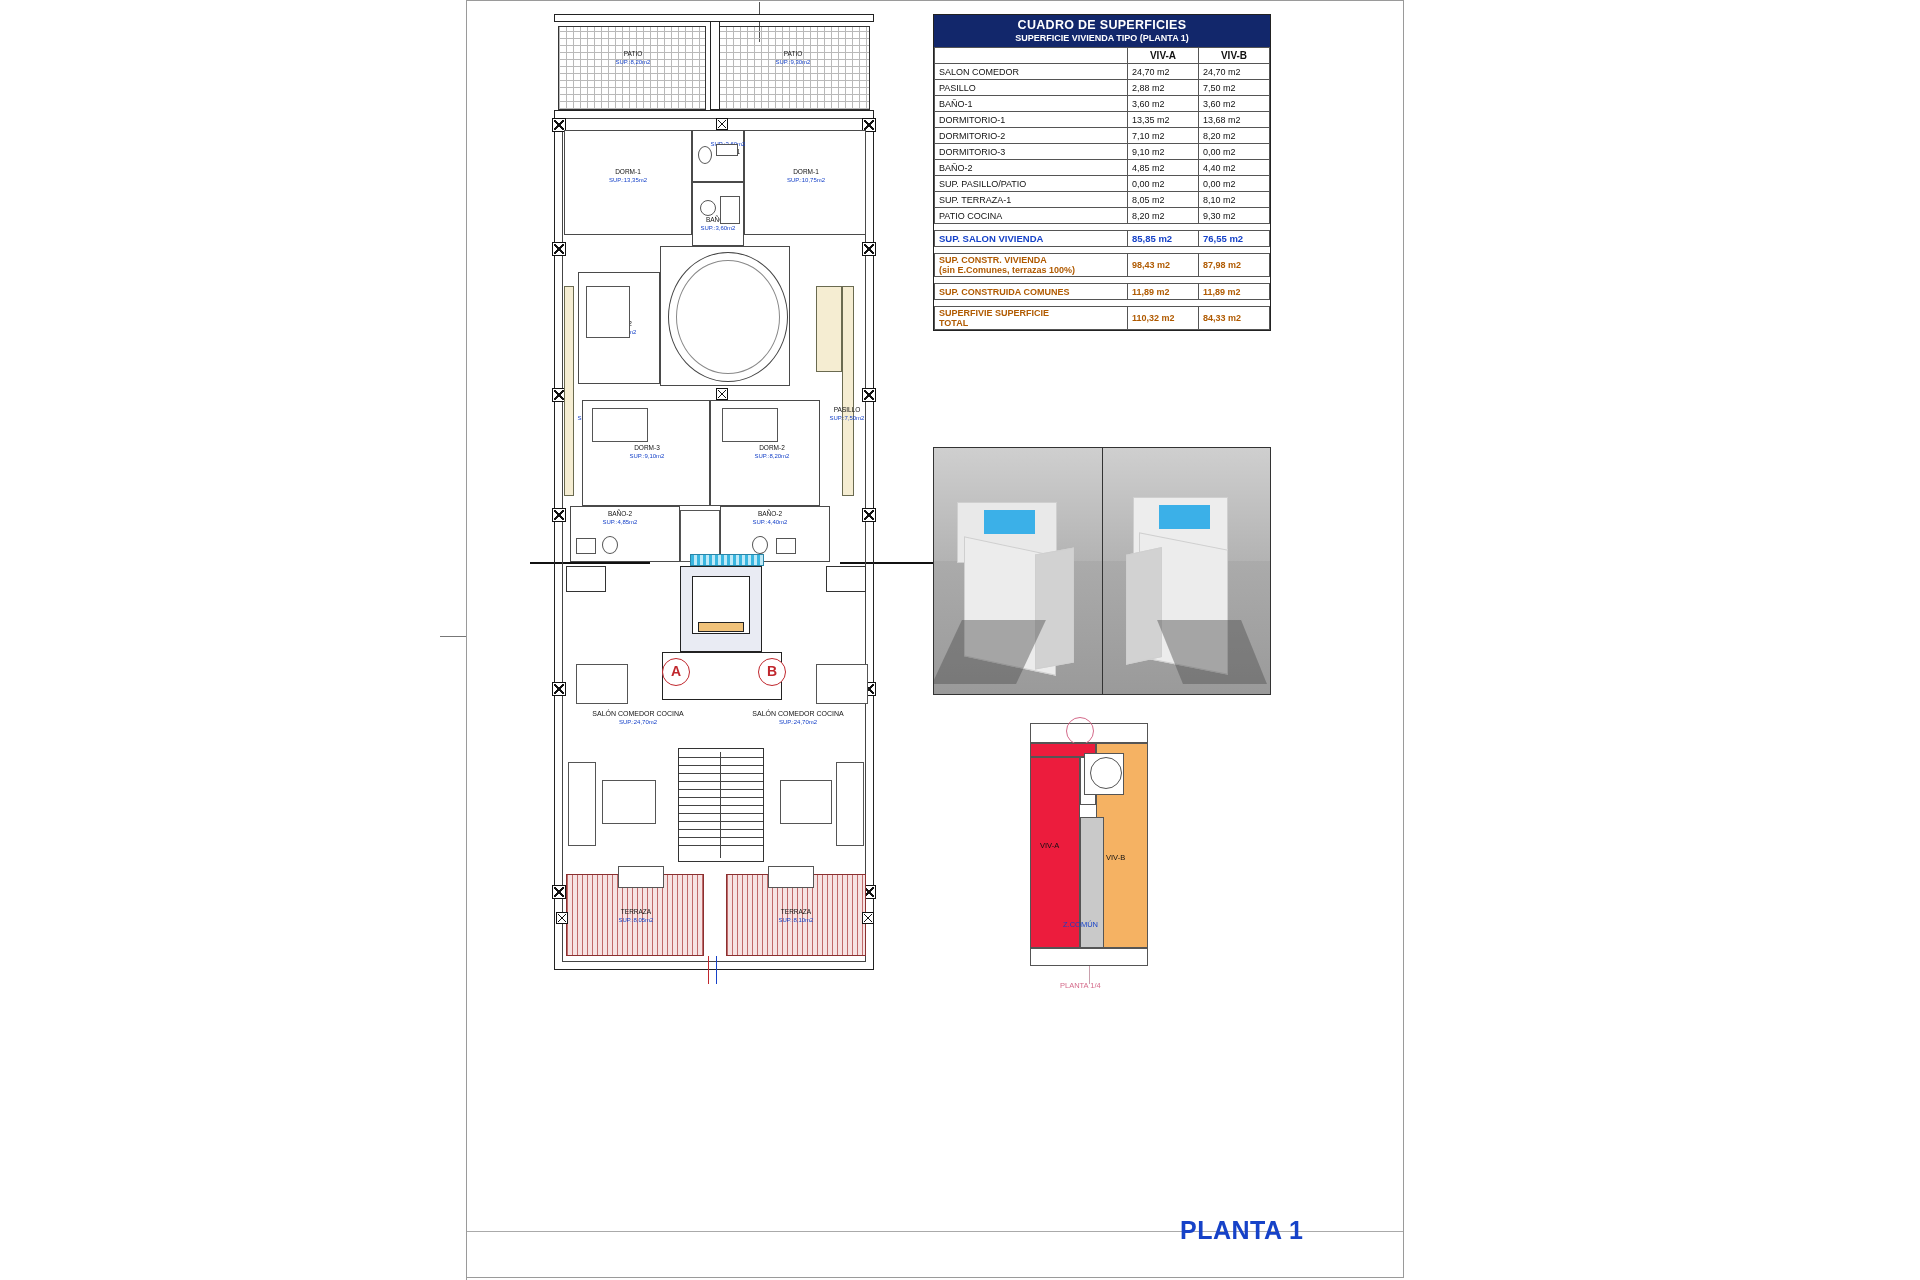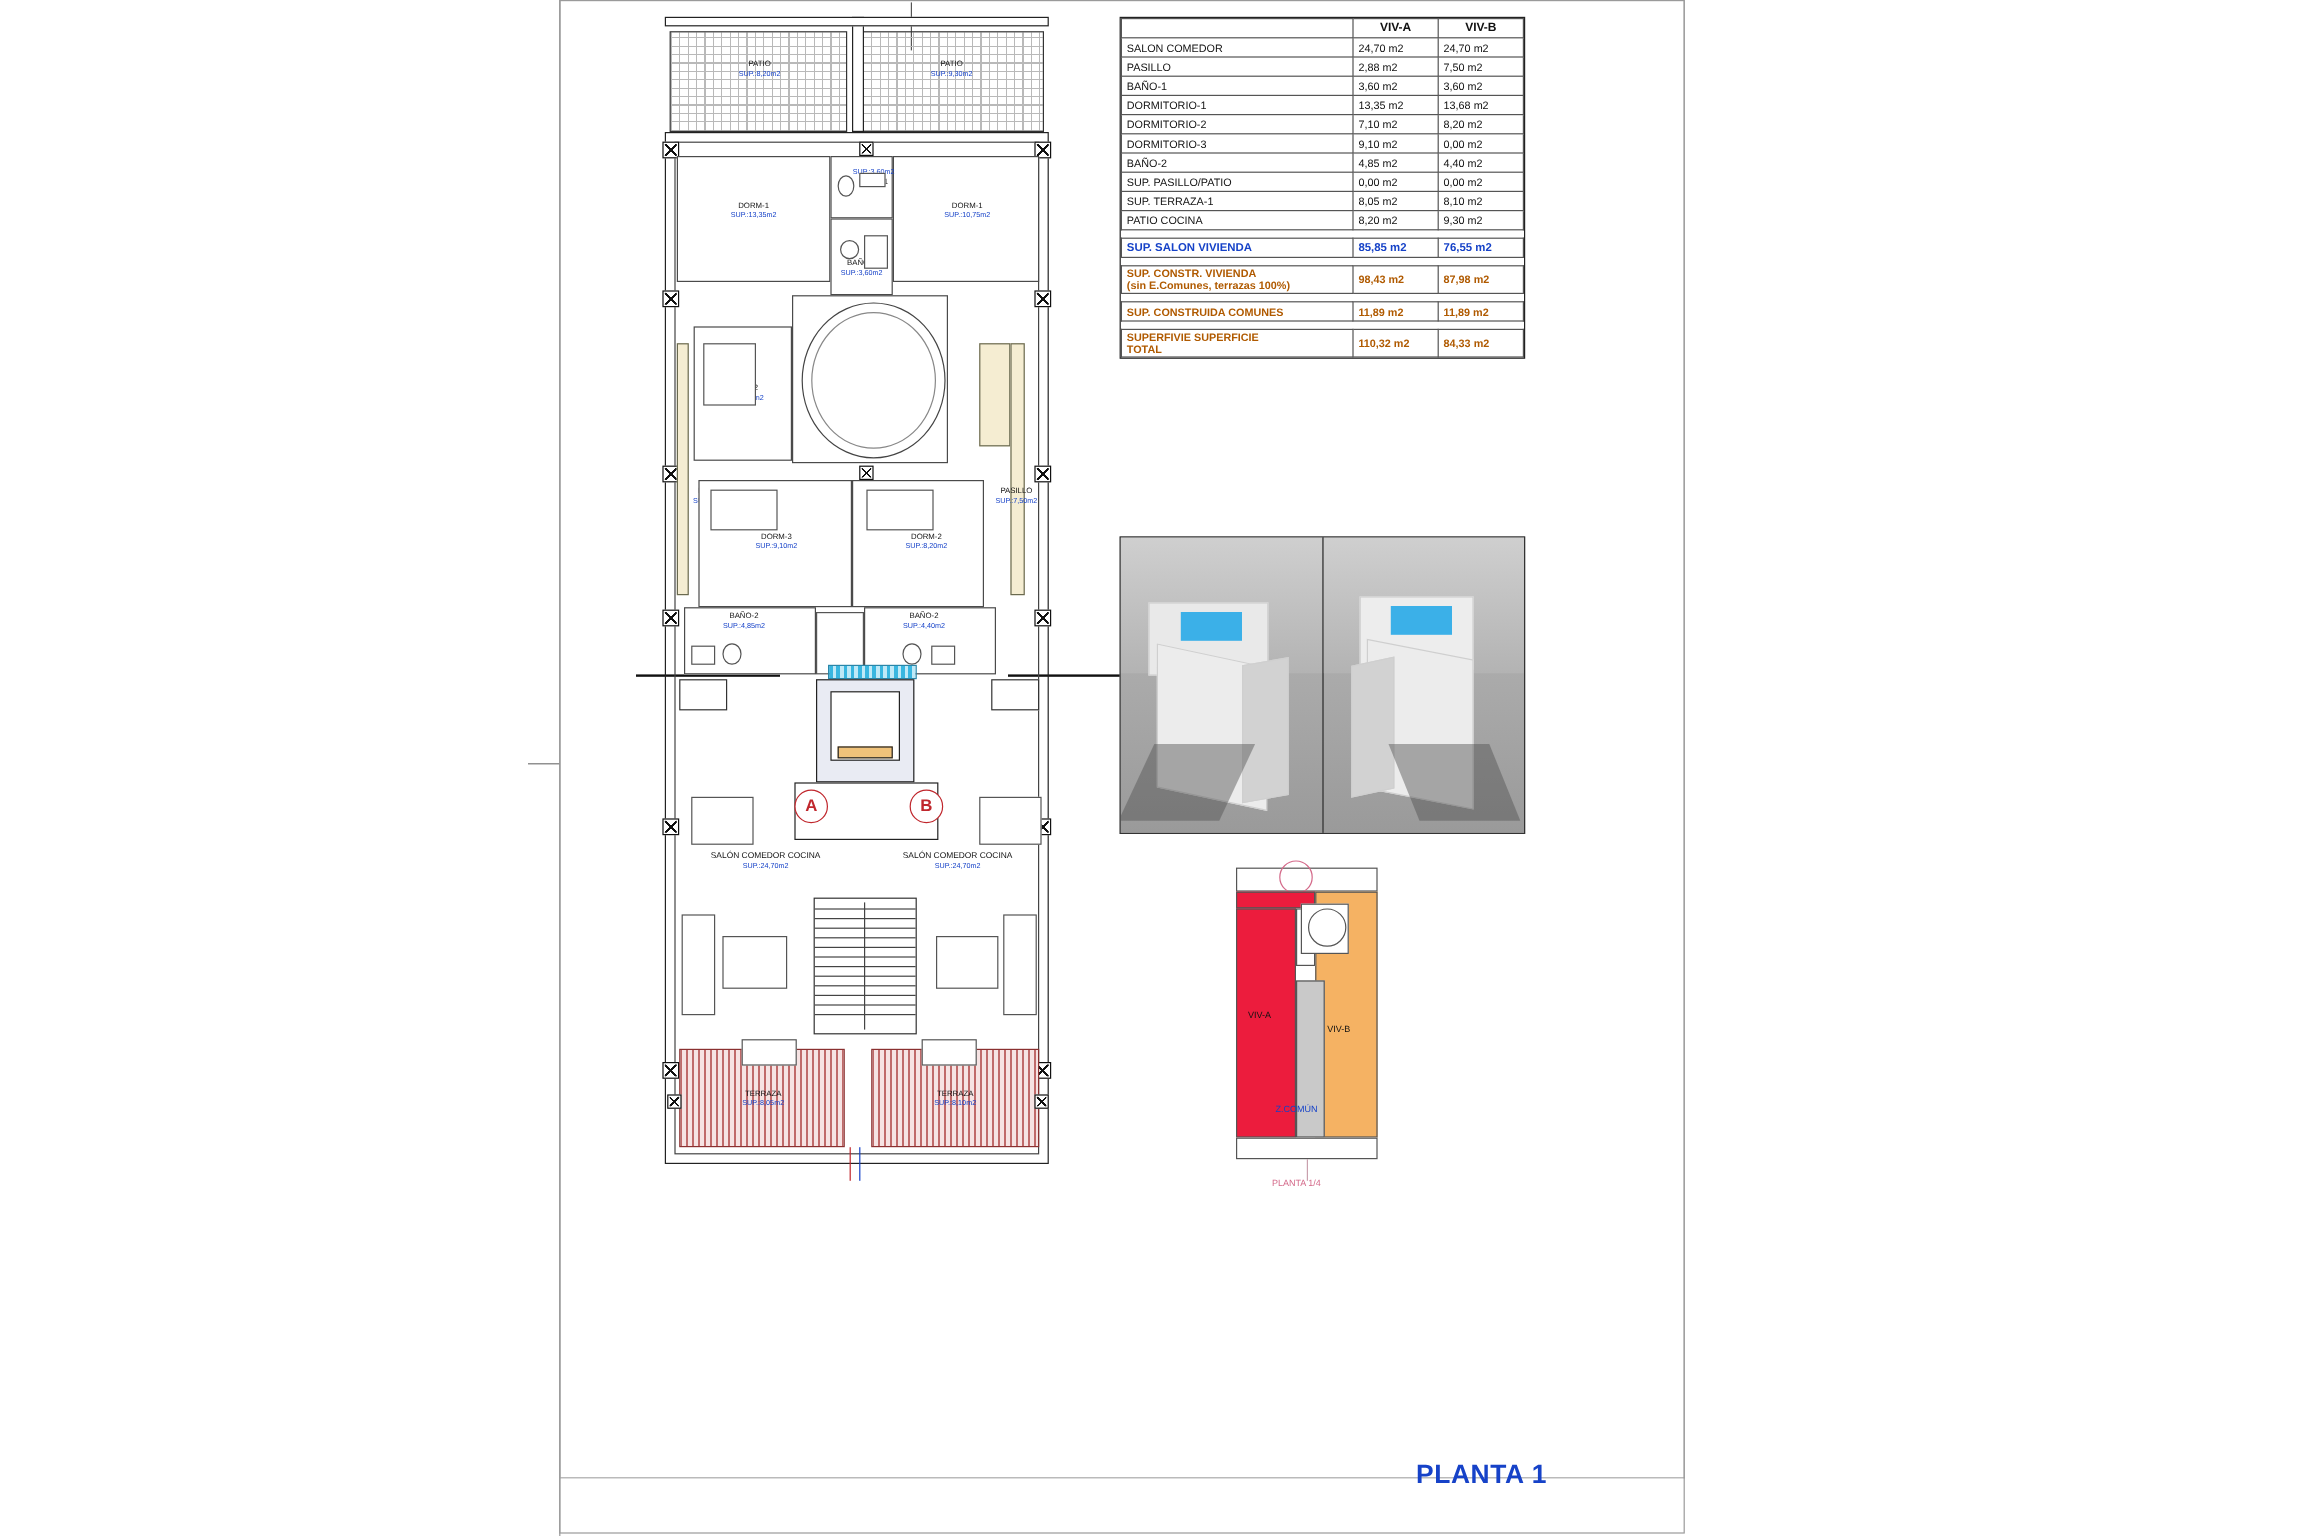--- a/index.html
+++ b/index.html
@@ -70,21 +70,21 @@
   .kp-orange{background:#f5b263;}
   .kp-grey{background:#c9c9c9;}
   .kp-white{background:#fff;}
   .kp-lbl{position:absolute;font-size:7.5px;color:#111;}
   .kp-lbl.blue{color:#1642c8;}
   .kp-lbl.pink{color:#d46a8a;}
   .kp-circle{position:absolute;border:1px solid #d46a8a;border-radius:50%;}
   .kp-line{position:absolute;background:#c9a0ad;}
 
   
-  .title{position:absolute;left:1180px;top:1216px;font-size:22px;font-weight:bold;color:#1642c8;letter-spacing:.5px;}
+  .title{position:absolute;left:1180px;top:1216px;font-size:25px;font-weight:bold;color:#1642c8;letter-spacing:.5px;}
 </style>
 </head>
 <body>
 
 <div class="sheet">
 
   <div class="left-edge"></div>
   <div class="inner-frame"></div>
   <div class="frame"></div>
   <div class="tick" style="left:466px;top:636px;width:-0px;height:1px;"></div>
@@ -245,20 +245,24 @@
     </div>
     <div class="furn" style="left:78px;top:856px;width:46px;height:22px;background:#fff;"></div>
     <div class="furn" style="left:228px;top:856px;width:46px;height:22px;background:#fff;"></div>
     <div class="col" style="left:16px;top:902px;width:12px;height:12px;"></div>
     <div class="col" style="left:322px;top:902px;width:12px;height:12px;"></div>
     <div class="pl" style="left:168px;top:946px;width:1px;height:28px;background:#c0272d;"></div>
     <div class="pl" style="left:176px;top:946px;width:1px;height:28px;background:#1642c8;"></div>
   </div>
 
   <div class="tbl">
+    <div class="head">
+      <div class="t1">CUADRO DE SUPERFICIES</div>
+      <div class="t2">SUPERFICIE VIVIENDA TIPO  (PLANTA 1)</div>
+    </div>
     <table>
       <tbody>
           <tr class="colhdr">
         <td class="nm"></td>
         <td class="num">VIV-A</td>
         <td class="num">VIV-B</td>
       </tr>
       <tr>
             <td class="nm">SALON COMEDOR</td>
             <td class="num">24,70 m2</td>

